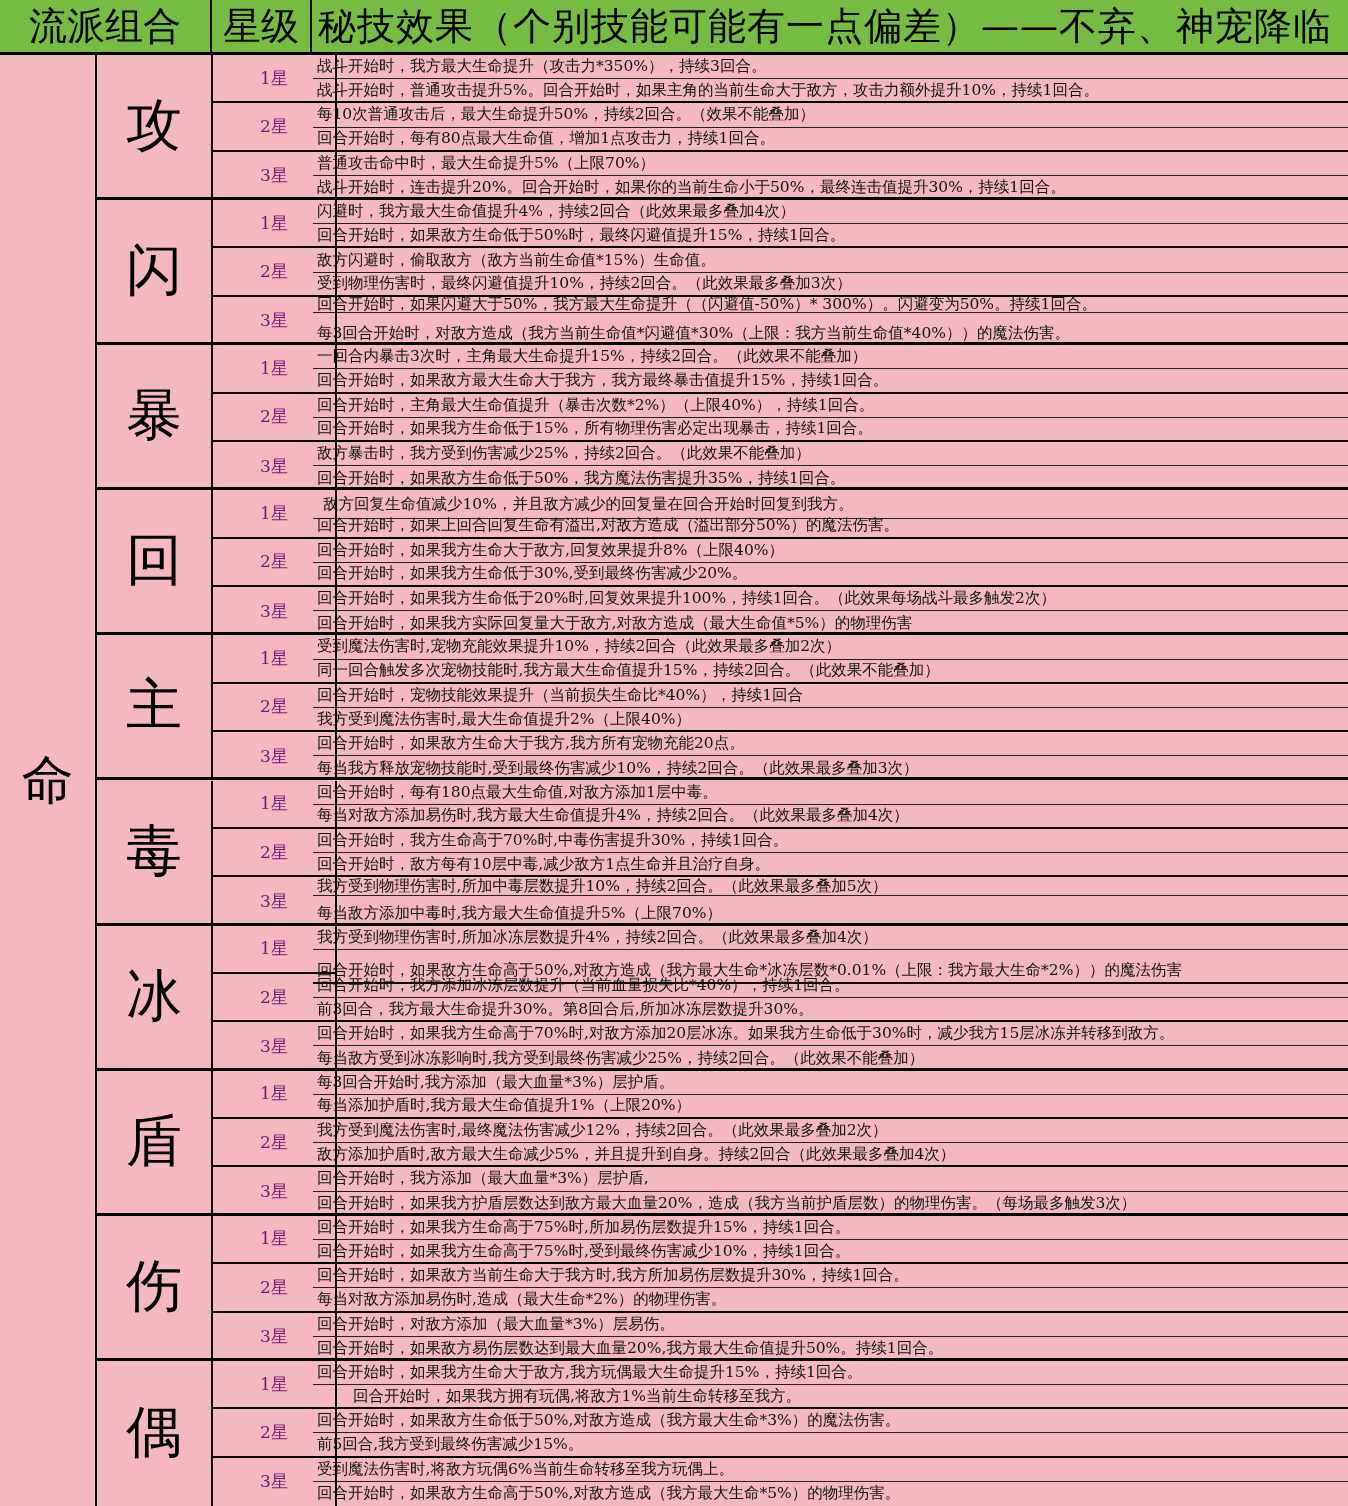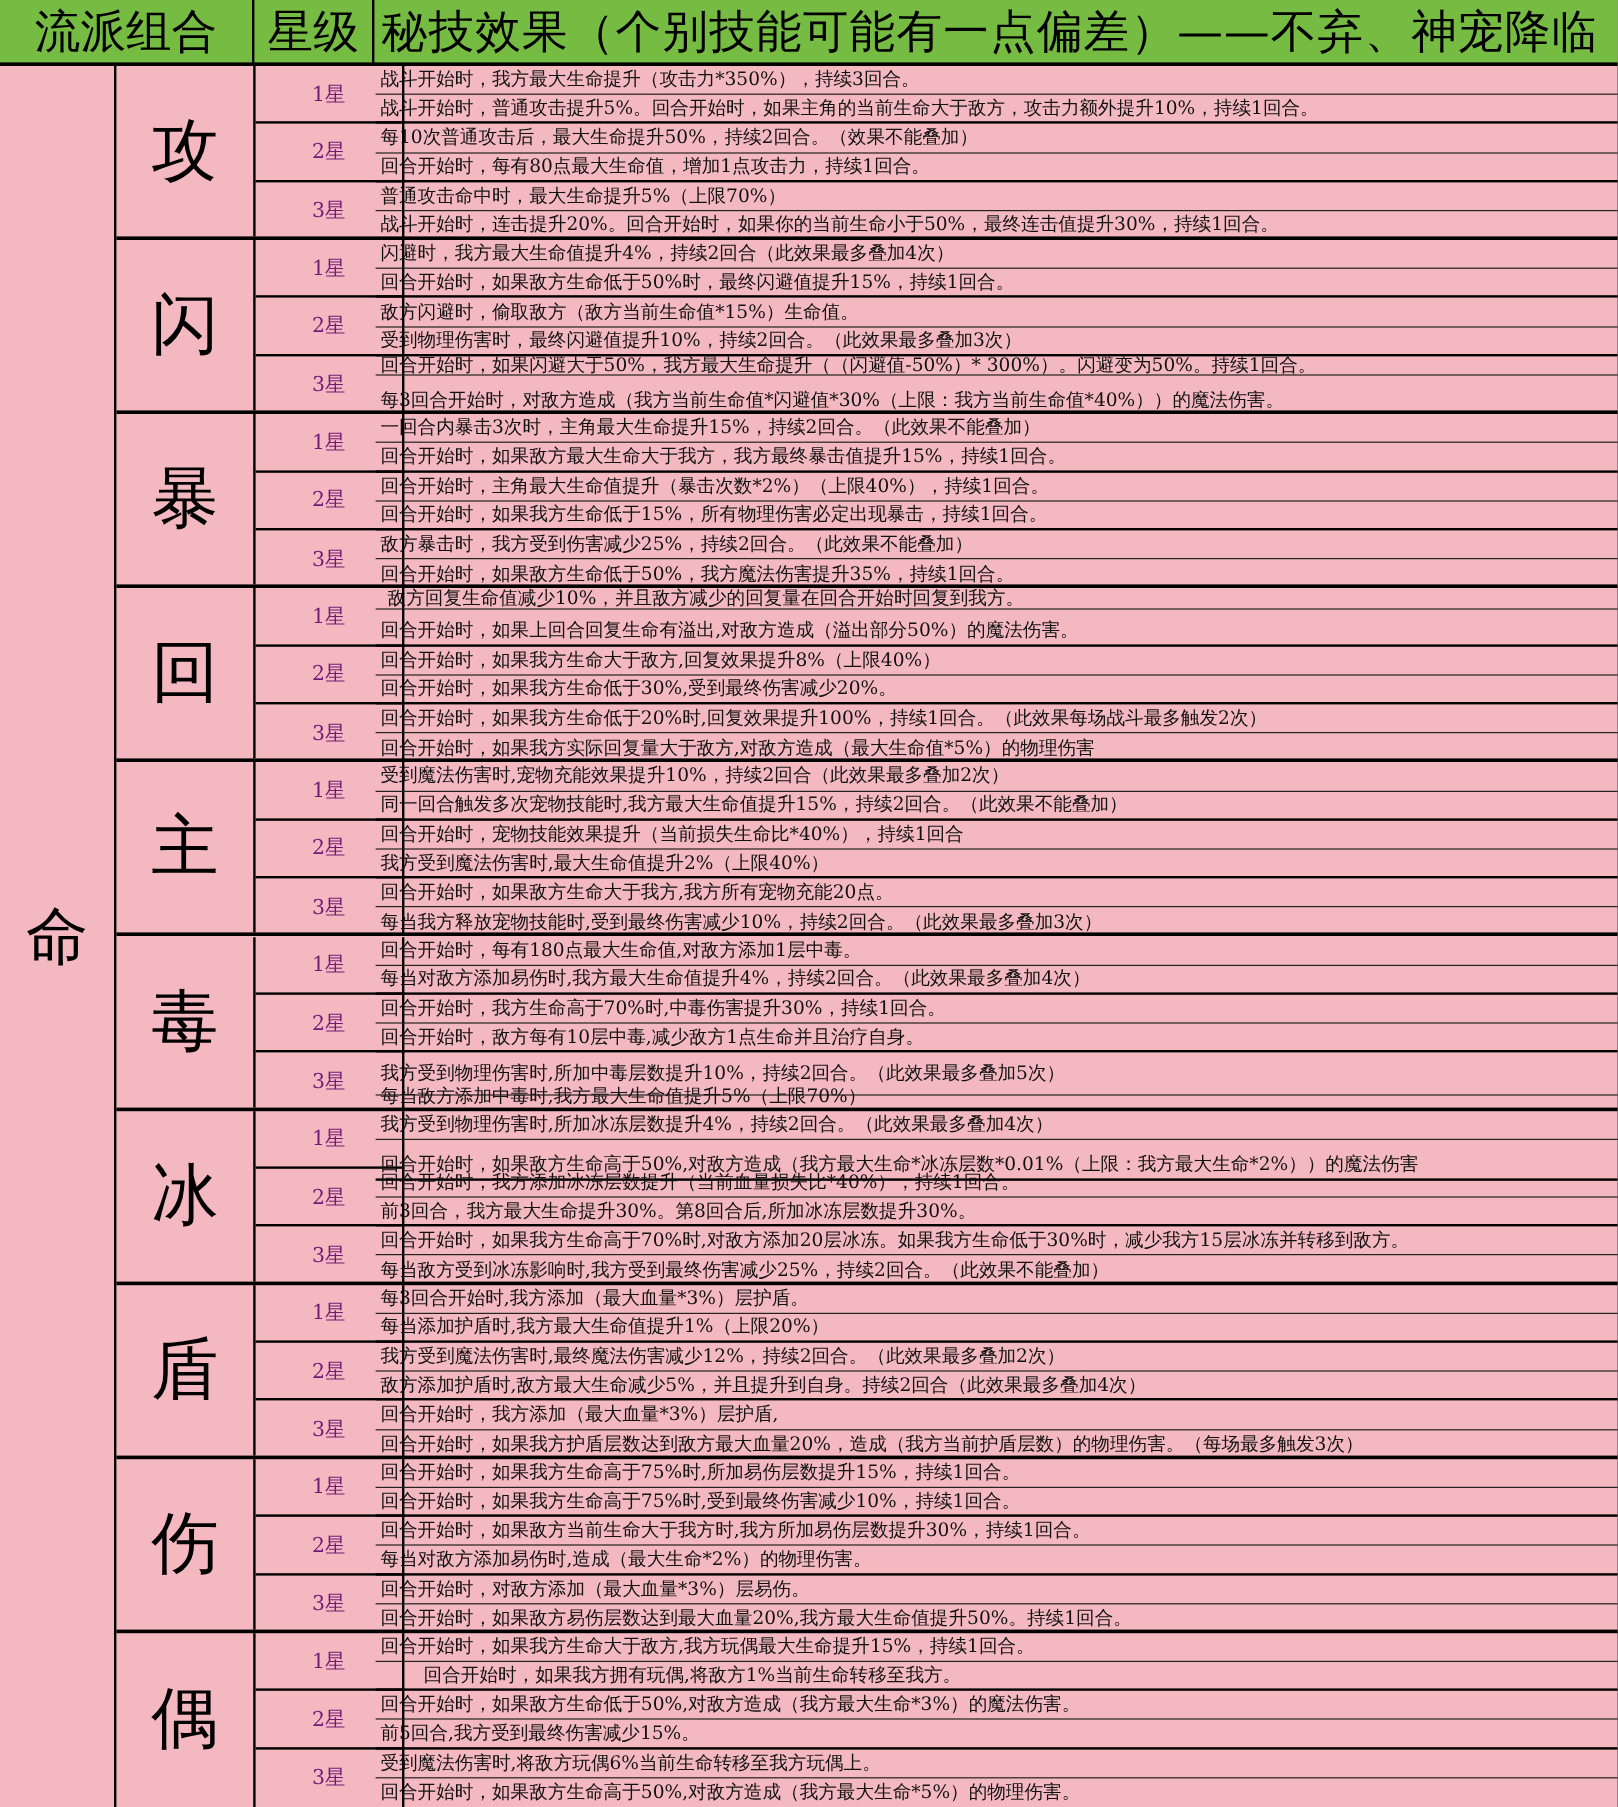--- a/index.html
+++ b/index.html
@@ -61,21 +61,21 @@
         <div class="star bb" style="top: 48.3667px; height: 48.3667px;">2星</div>
         <div class="effect" style="top: 48.3667px; height: 24.1833px;">回合开始时，主角最大生命值提升（暴击次数*2%）（上限40%），持续1回合。</div>
         <div class="effect" style="border-bottom: 2px solid rgb(0, 0, 0); top: 72.55px; height: 24.1833px;">回合开始时，如果我方生命低于15%，所有物理伤害必定出现暴击，持续1回合。</div>
         <div class="star" style="top: 96.7333px; height: 48.3667px;">3星</div>
         <div class="effect" style="top: 96.7333px; height: 24.1833px;">敌方暴击时，我方受到伤害减少25%，持续2回合。（此效果不能叠加）</div>
         <div class="effect last" style="top: 120.917px; height: 24.1833px;">回合开始时，如果敌方生命低于50%，我方魔法伤害提升35%，持续1回合。</div>
       </div>
       <div class="group" style="top: 490.3px; height: 145.1px;">
         <div class="gname">回</div>
         <div class="star bb" style="top: 0px; height: 48.3667px;">1星</div>
-        <div class="effect" style="top: 0px; height: 18px; padding-left: 10px;">敌方回复生命值减少10%，并且敌方减少的回复量在回合开始时回复到我方。</div>
+        <div class="effect" style="top: 0px; height: 29px; padding-left: 10px;">敌方回复生命值减少10%，并且敌方减少的回复量在回合开始时回复到我方。</div>
         <div class="effect" style="border-bottom: 2px solid rgb(0, 0, 0); top: 24.1833px; height: 24.1833px;">回合开始时，如果上回合回复生命有溢出,对敌方造成（溢出部分50%）的魔法伤害。</div>
         <div class="star bb" style="top: 48.3667px; height: 48.3667px;">2星</div>
         <div class="effect" style="top: 48.3667px; height: 24.1833px;">回合开始时，如果我方生命大于敌方,回复效果提升8%（上限40%）</div>
         <div class="effect" style="border-bottom: 2px solid rgb(0, 0, 0); top: 72.55px; height: 24.1833px;">回合开始时，如果我方生命低于30%,受到最终伤害减少20%。</div>
         <div class="star" style="top: 96.7333px; height: 48.3667px;">3星</div>
         <div class="effect" style="top: 96.7333px; height: 24.1833px;">回合开始时，如果我方生命低于20%时,回复效果提升100%，持续1回合。（此效果每场战斗最多触发2次）</div>
         <div class="effect last" style="top: 120.917px; height: 24.1833px;">回合开始时，如果我方实际回复量大于敌方,对敌方造成（最大生命值*5%）的物理伤害</div>
       </div>
       <div class="group" style="top: 635.4px; height: 145.1px;">
         <div class="gname">主</div>
@@ -91,21 +91,21 @@
       </div>
       <div class="group" style="top: 780.5px; height: 145.1px;">
         <div class="gname">毒</div>
         <div class="star bb" style="top: 0px; height: 48.3667px;">1星</div>
         <div class="effect" style="top: 0px; height: 24.1833px;">回合开始时，每有180点最大生命值,对敌方添加1层中毒。</div>
         <div class="effect" style="border-bottom: 2px solid rgb(0, 0, 0); top: 24.1833px; height: 24.1833px;">每当对敌方添加易伤时,我方最大生命值提升4%，持续2回合。（此效果最多叠加4次）</div>
         <div class="star bb" style="top: 48.3667px; height: 48.3667px;">2星</div>
         <div class="effect" style="top: 48.3667px; height: 24.1833px;">回合开始时，我方生命高于70%时,中毒伤害提升30%，持续1回合。</div>
         <div class="effect" style="border-bottom: 2px solid rgb(0, 0, 0); top: 72.55px; height: 24.1833px;">回合开始时，敌方每有10层中毒,减少敌方1点生命并且治疗自身。</div>
         <div class="star" style="top: 96.7333px; height: 48.3667px;">3星</div>
-        <div class="effect" style="top: 96.7333px; height: 36px;">我方受到物理伤害时,所加中毒层数提升10%，持续2回合。（此效果最多叠加5次）</div>
+        <div class="effect" style="top: 96.7333px; height: 19px;">我方受到物理伤害时,所加中毒层数提升10%，持续2回合。（此效果最多叠加5次）</div>
         <div class="effect last" style="top: 120.917px; height: 24.1833px;">每当敌方添加中毒时,我方最大生命值提升5%（上限70%）</div>
       </div>
       <div class="group" style="top: 925.6px; height: 145.1px;">
         <div class="gname">冰</div>
         <div class="star bb" style="top: 0px; height: 48.3667px;">1星</div>
         <div class="effect" style="top: 0px; height: 24.1833px;">我方受到物理伤害时,所加冰冻层数提升4%，持续2回合。（此效果最多叠加4次）</div>
         <div class="effect" style="border-bottom: 2px solid rgb(0, 0, 0); top: 8px; height: 24.1833px; margin-top: 26px;">回合开始时，如果敌方生命高于50%,对敌方造成（我方最大生命*冰冻层数*0.01%（上限：我方最大生命*2%））的魔法伤害</div>
         <div class="star bb" style="top: 48.3667px; height: 48.3667px;">2星</div>
         <div class="effect" style="top: 48.3667px; height: 24.1833px;">回合开始时，我方添加冰冻层数提升（当前血量损失比*40%），持续1回合。</div>
         <div class="effect" style="border-bottom: 2px solid rgb(0, 0, 0); top: 72.55px; height: 24.1833px;">前3回合，我方最大生命提升30%。第8回合后,所加冰冻层数提升30%。</div>

